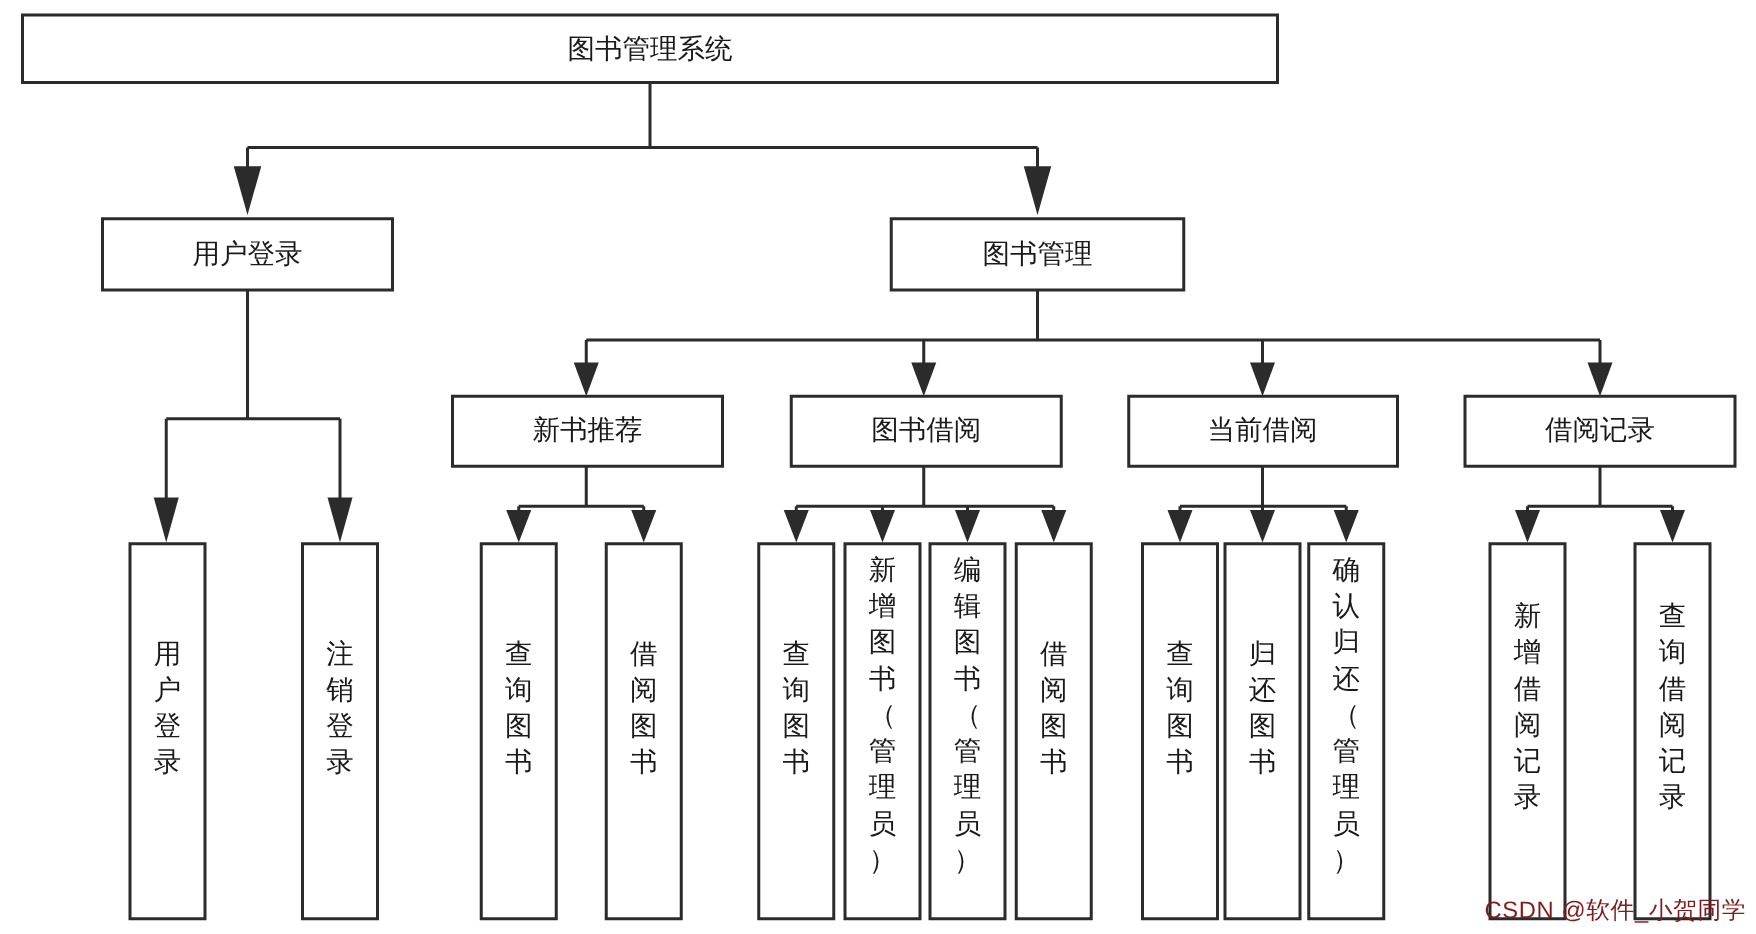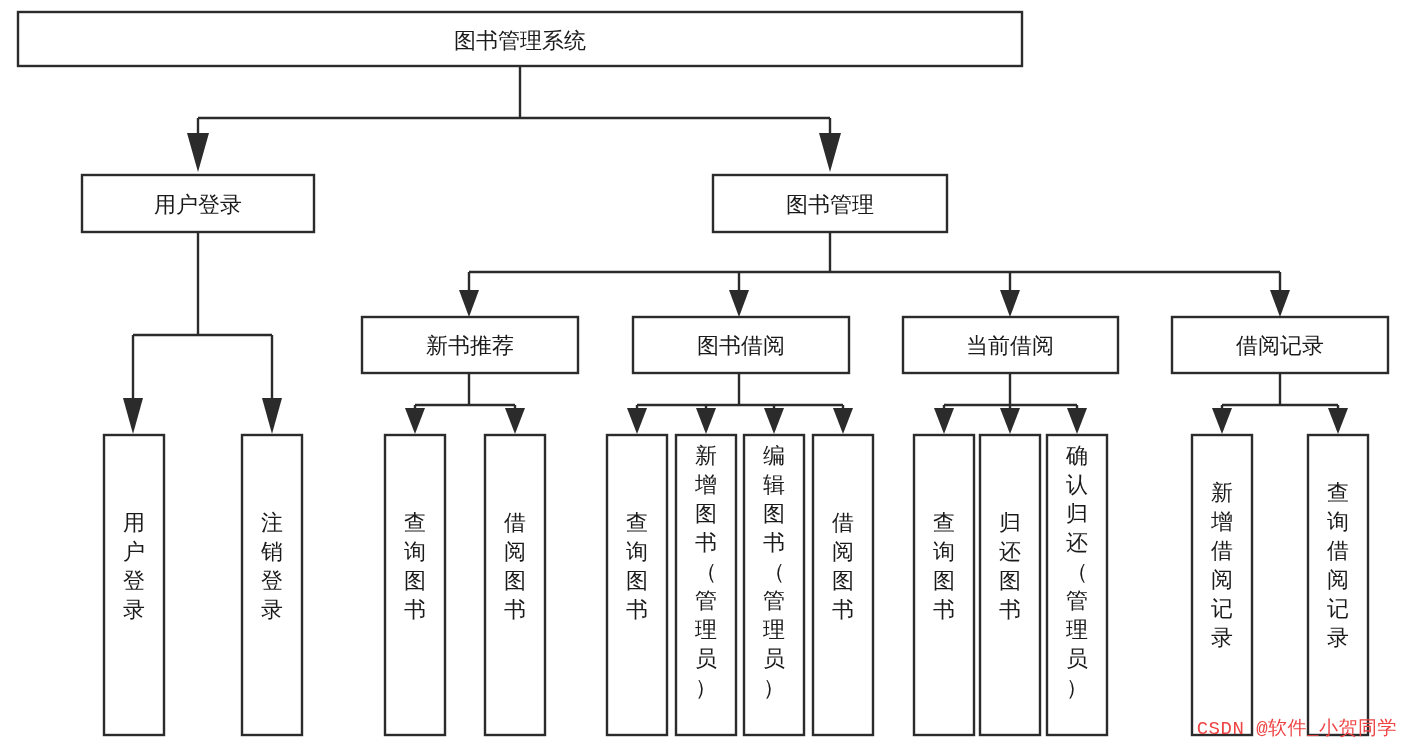--- a/index.html
+++ b/index.html
@@ -56,23 +56,23 @@
   .leaf-label {
     font-family: "DejaVu Sans", "Liberation Sans", sans-serif;
     font-size: 22px;
     fill: #1a1a1a;
     text-anchor: middle;
   }
   .watermark {
     position: absolute;
     right: 8px;
     bottom: 6px;
-    font-family: Liberation Mono, monospace;
+    font-family: Liberation Sans, sans-serif;
     font-size: 19px;
-    color: #ef4444;
+    color: #7f1d1d;
     white-space: nowrap;
     letter-spacing: 0.5px;
     pointer-events: none;
   }
 </style>
 </head>
 <body>
 
 <div id="diagram-root">
 

